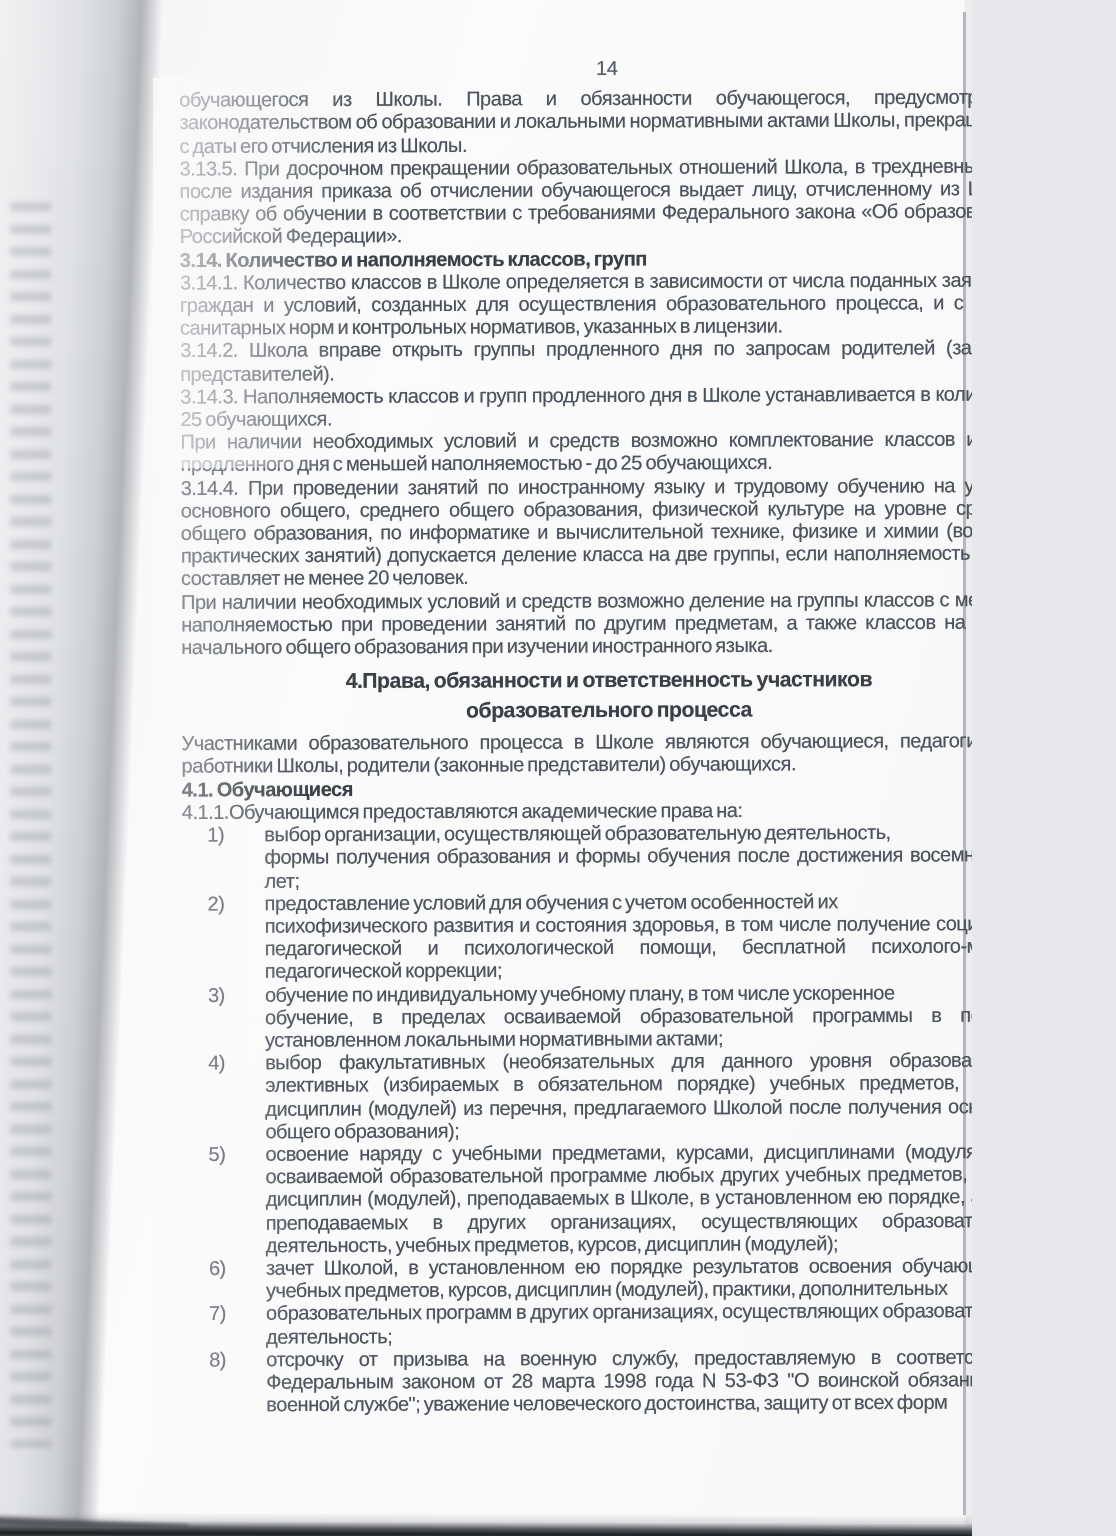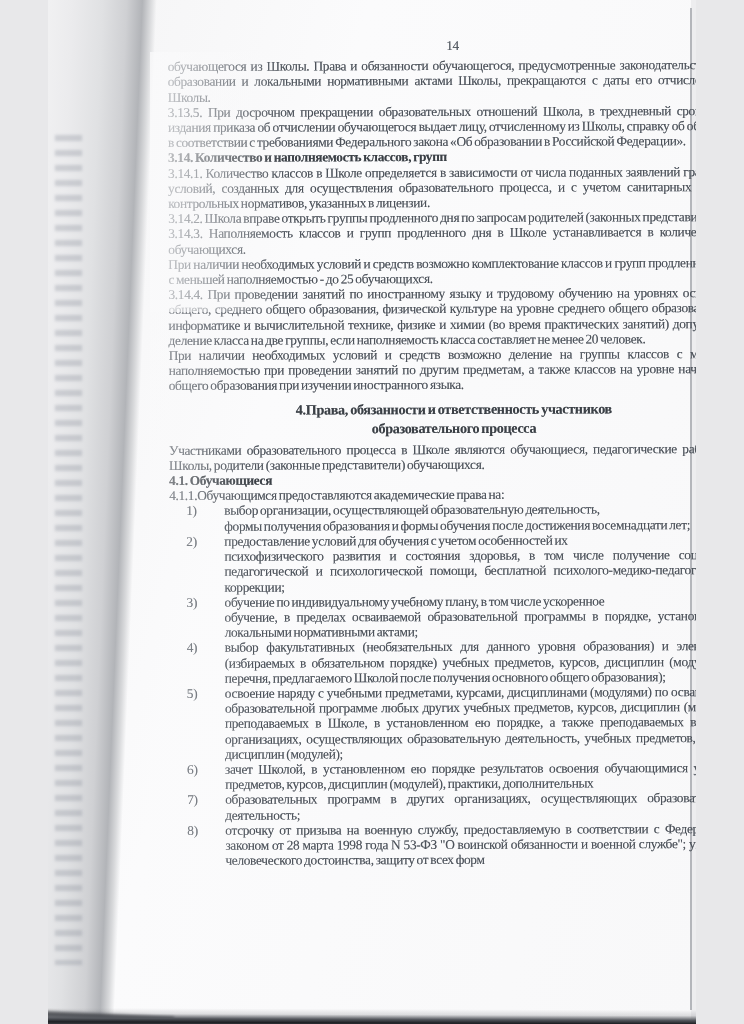--- a/index.html
+++ b/index.html
@@ -1,20 +1,19 @@
 <!DOCTYPE html>
 <html><head>
 <meta charset="utf-8">
 <style>
   html,body{margin:0;padding:0;background:#e8e8ea;}
   .canvas{
     position:relative;width:648px;height:1024px;overflow:hidden;
     background:linear-gradient(105deg,#f4f4f5 0%,#fbfbfc 35%,#f8f8f9 100%);
-    font-family:Liberation Serif, serif;
-    margin-left:48px;
+    font-family:Liberation Sans, sans-serif;
   }
   
   .spine-shadow{
     position:absolute;left:-10px;top:-30px;width:120px;height:1120px;
     transform:rotate(2.4deg);transform-origin:top left;
     background:linear-gradient(to right,
       #f3f3f4 0%, #ebebed 30%, #e0e1e3 55%, #cfd0d3 75%,
       #b2b4b8 88%, #d9dadc 95%, rgba(255,255,255,0) 100%);
   }
   .ghost-text{

